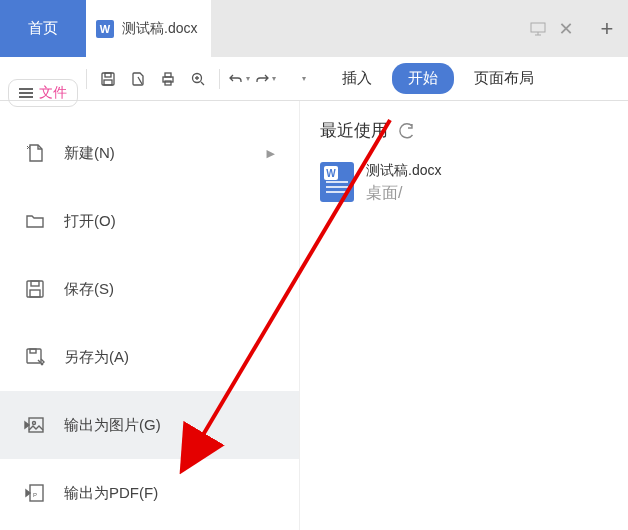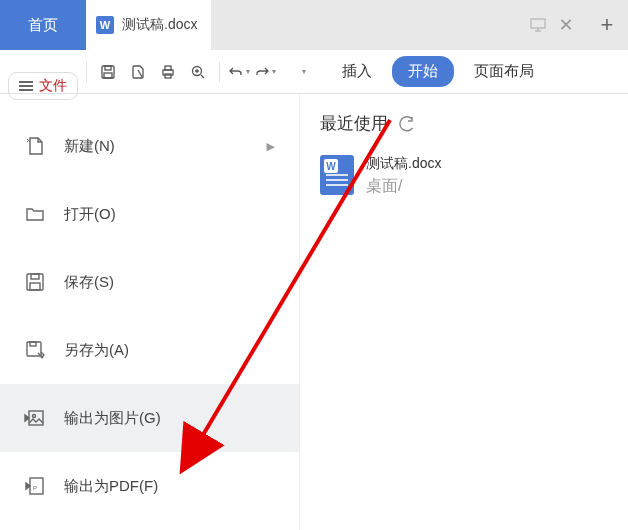--- a/index.html
+++ b/index.html
@@ -1,27 +1,27 @@
 <!DOCTYPE html>
 <html><head>
   <meta charset="utf-8">
   <style>
     * { margin: 0; padding: 0; box-sizing: border-box; font-family: "Microsoft YaHei", "PingFang SC", sans-serif; }
     body { width: 628px; height: 530px; background: #f5f5f5; overflow: hidden; position: relative; }
     
-    .tabs-bar { display: flex; align-items: stretch; height: 50px; background: #e8e8e8; }
+    .tabs-bar { display: flex; align-items: stretch; height: 57px; background: #e8e8e8; }
     .tab-home { background: #4a7bd4; color: #fff; padding: 0 28px; display: flex; align-items: center; font-size: 15px; cursor: pointer; }
     .tab-doc { background: #fff; display: flex; align-items: center; padding: 0 14px 0 10px; gap: 8px; font-size: 14px; color: #444; }
     .doc-w { width: 18px; height: 18px; background: #4a7bd4; color: #fff; font-size: 11px; font-weight: bold; display: flex; align-items: center; justify-content: center; border-radius: 2px; }
     .tab-controls { margin-left: auto; display: flex; align-items: center; gap: 4px; padding-right: 8px; color: #999; }
     .tab-ctrl { width: 24px; height: 24px; display: flex; align-items: center; justify-content: center; cursor: pointer; font-size: 18px; }
     .tab-add { width: 42px; display: flex; align-items: center; justify-content: center; cursor: pointer; color: #666; font-size: 22px; font-weight: 300; }
 
     .toolbar { display: flex; align-items: center; height: 44px; background: #fff; border-bottom: 1px solid #e0e0e0; padding: 0 8px; gap: 4px; }
-    .file-btn { display: flex; align-items: center; gap: 6px; padding: 4px 10px; border: 1px solid #ddd; border-radius: 9px; font-size: 14px; color: #b91c1c; cursor: pointer; margin-top: 28px; }
+    .file-btn { display: flex; align-items: center; gap: 6px; padding: 4px 10px; border: 1px solid #ddd; border-radius: 9px; font-size: 14px; color: #ec4899; cursor: pointer; margin-top: 28px; }
     .ham { display: flex; flex-direction: column; gap: 2px; }
     .ham span { width: 14px; height: 2px; background: #666; }
     .tool-icn { width: 26px; height: 26px; display: flex; align-items: center; justify-content: center; cursor: pointer; color: #555; font-size: 15px; }
     .sep { width: 1px; height: 20px; background: #e0e0e0; margin: 0 4px; }
     .drop-wrap { display: flex; align-items: center; gap: 2px; cursor: pointer; color: #555; }
     .caret { font-size: 8px; color: #888; }
     .ribbon-tab { padding: 6px 16px; font-size: 15px; color: #333; cursor: pointer; }
     .ribbon-tab.active { background: #4a7bd4; color: #fff; border-radius: 14px; }
 
     .content { display: flex; height: calc(100% - 86px); background: #fff; }

